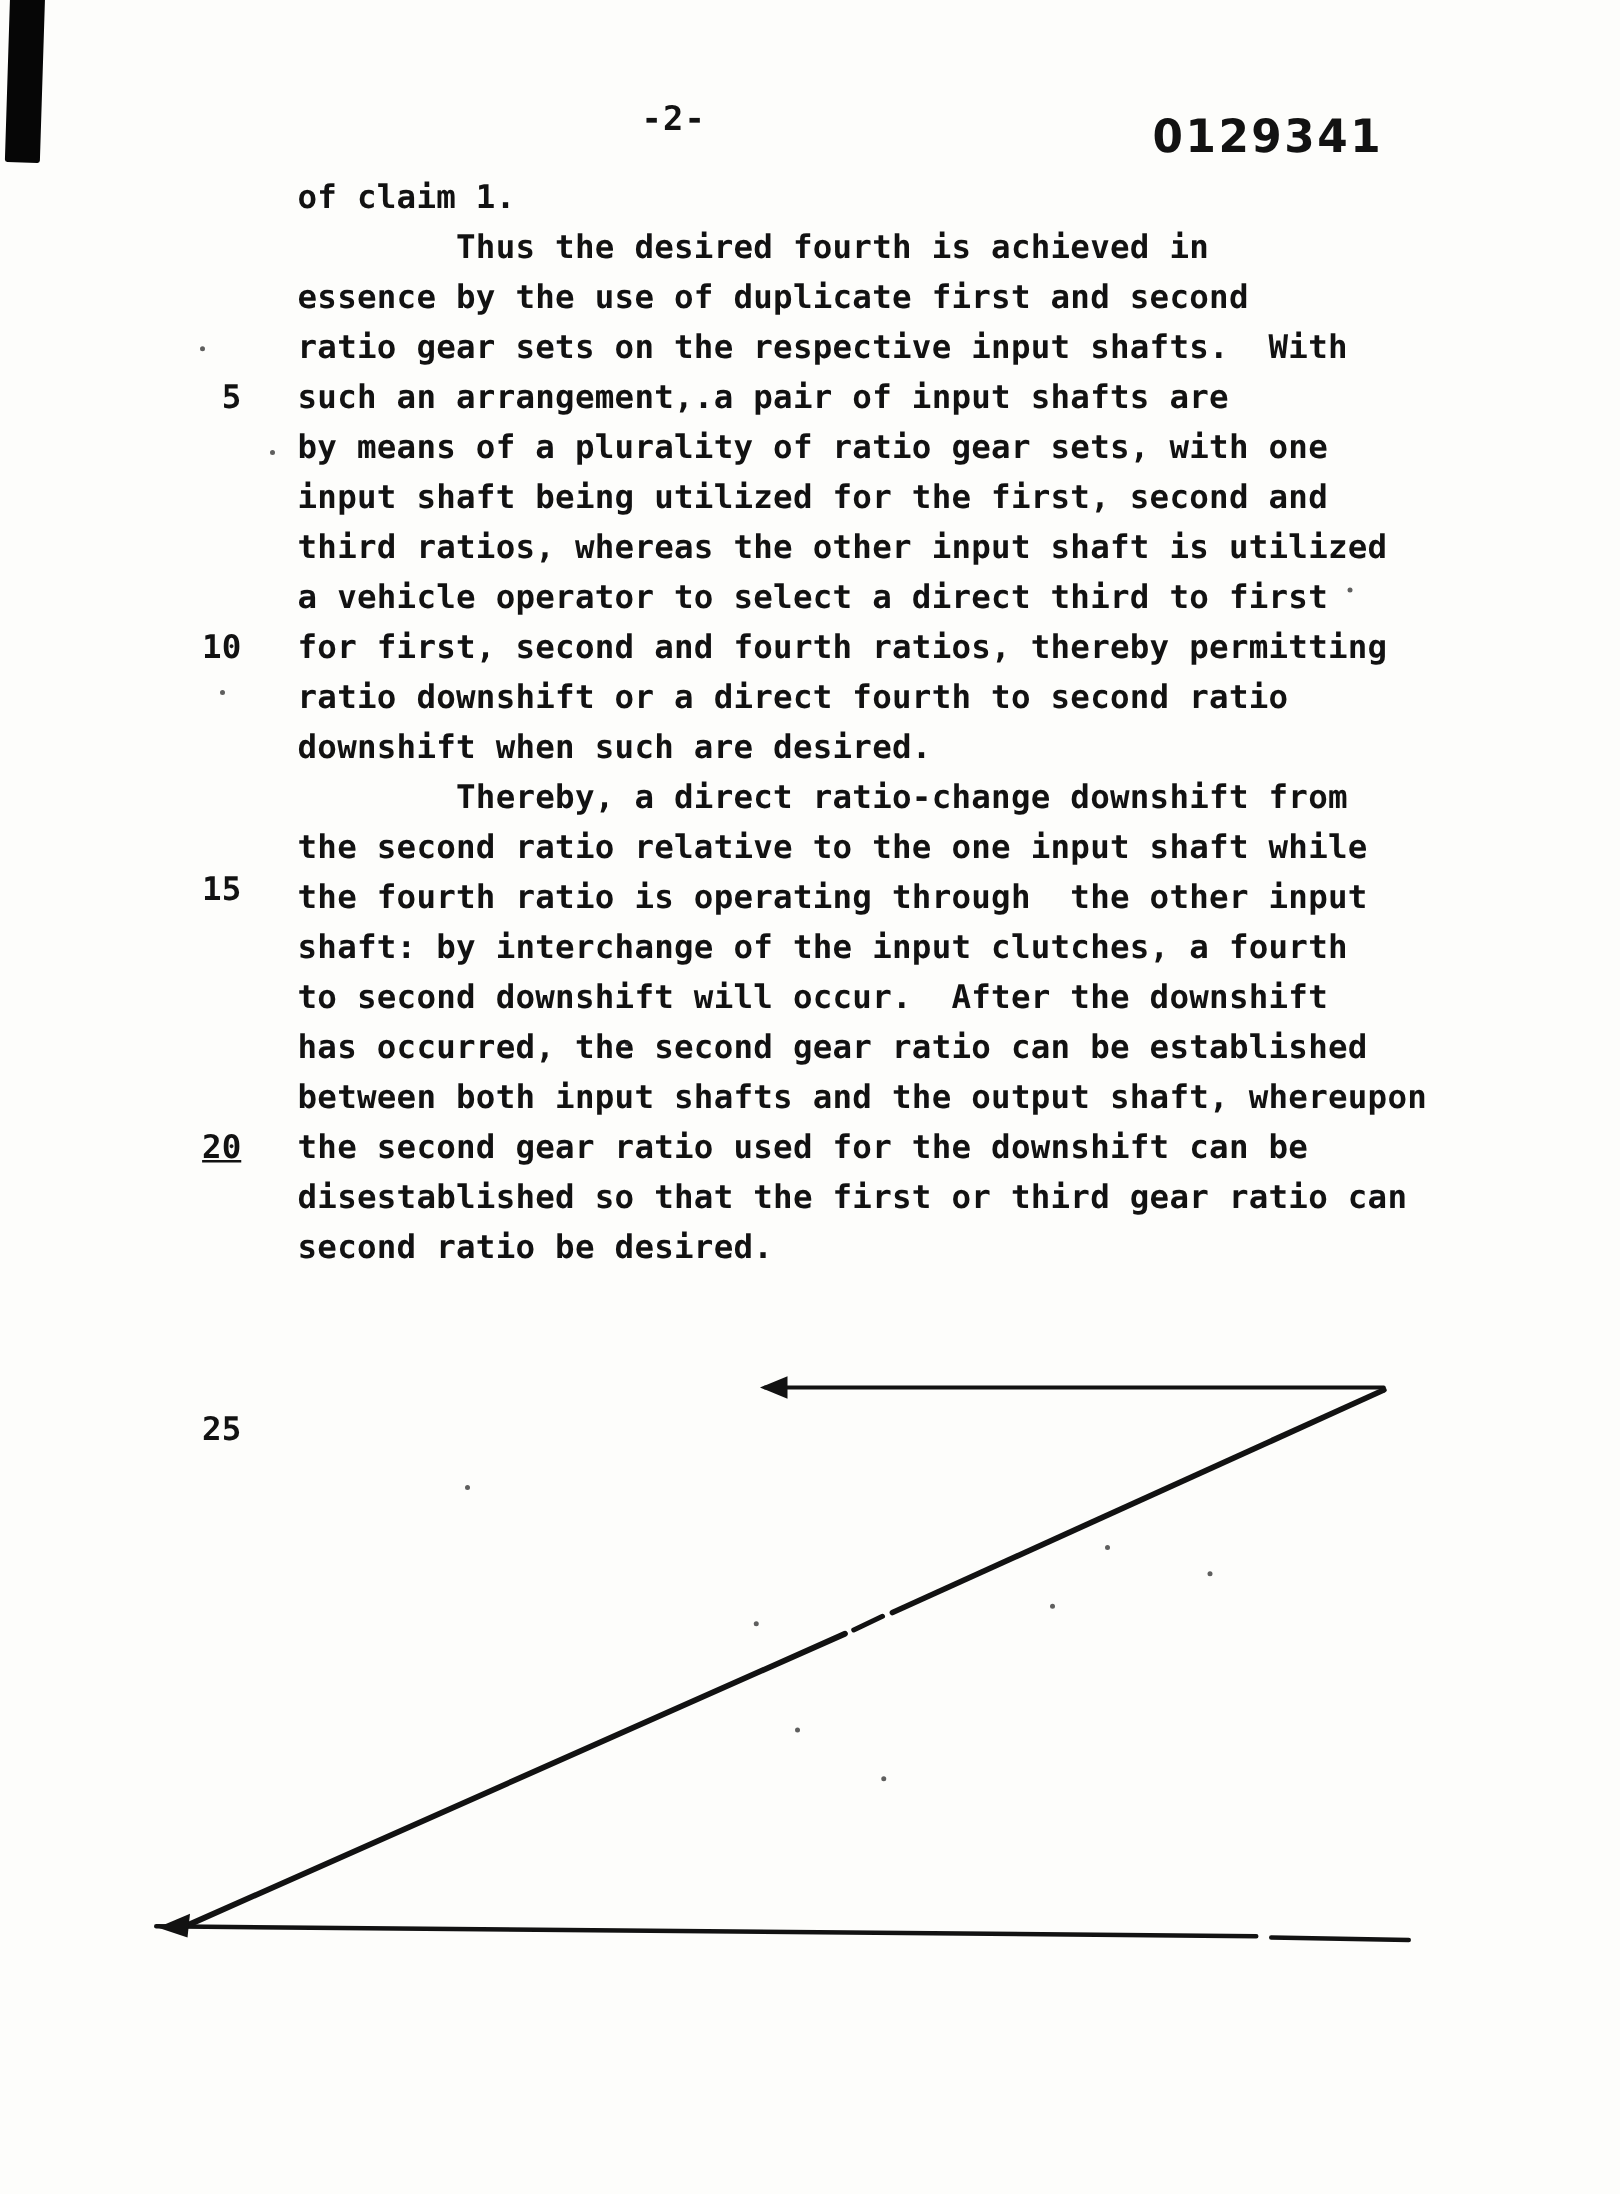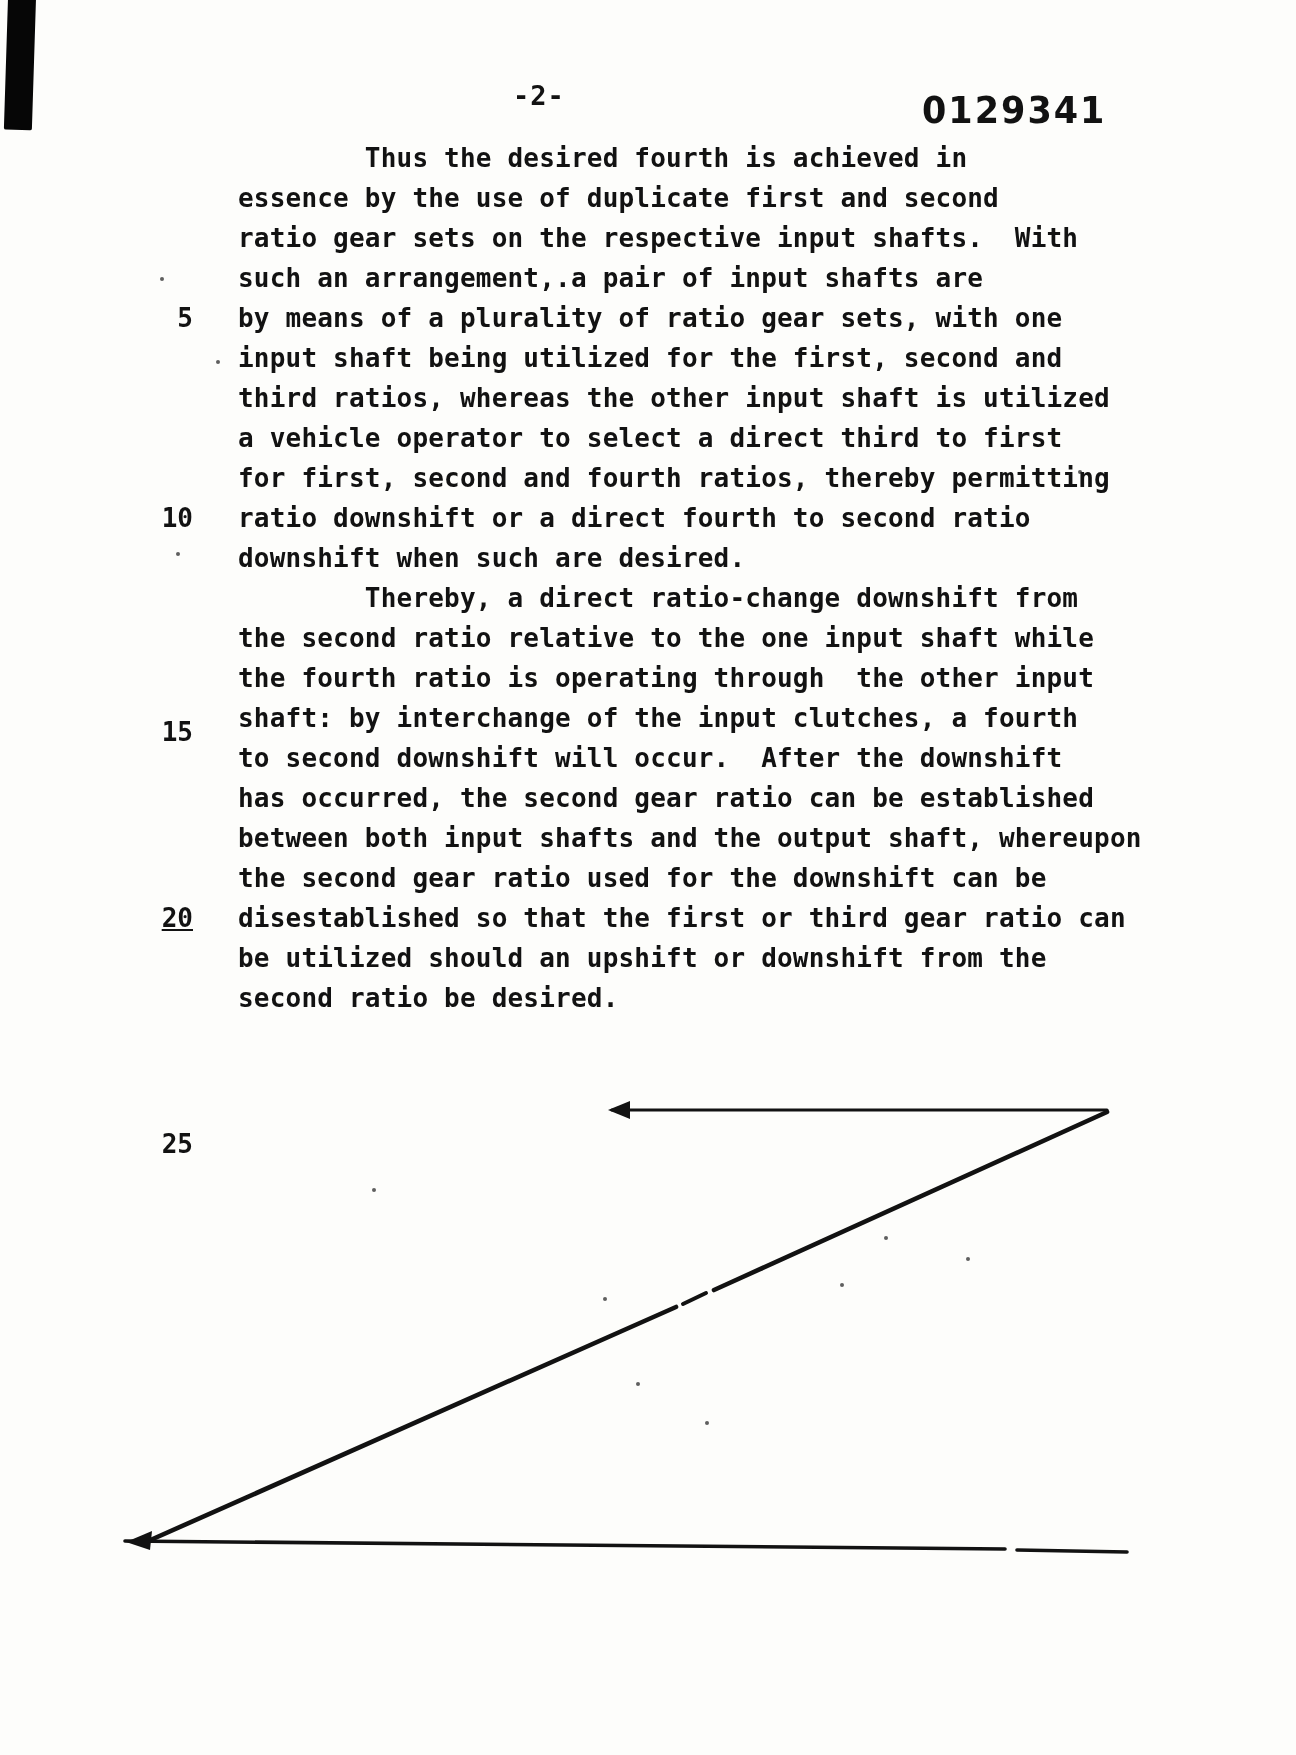--- a/index.html
+++ b/index.html
@@ -53,48 +53,48 @@
 
 <div class="page">
 
   <div class="corner-mark"></div>
 
   <div class="page-number">-2-</div>
 
   <div class="patent-number">0129341</div>
 
   <div class="body-text">
+      <div class="bline">of claim 1.</div>
       <div class="bline">        Thus the desired fourth is achieved in</div>
       <div class="bline">essence by the use of duplicate first and second</div>
       <div class="bline">ratio gear sets on the respective input shafts.  With</div>
       <div class="bline">such an arrangement,.a pair of input shafts are</div>
       <div class="bline">by means of a plurality of ratio gear sets, with one</div>
       <div class="bline">input shaft being utilized for the first, second and</div>
       <div class="bline">third ratios, whereas the other input shaft is utilized</div>
       <div class="bline">a vehicle operator to select a direct third to first</div>
       <div class="bline">for first, second and fourth ratios, thereby permitting</div>
       <div class="bline">ratio downshift or a direct fourth to second ratio</div>
       <div class="bline">downshift when such are desired.</div>
       <div class="bline">        Thereby, a direct ratio-change downshift from</div>
       <div class="bline">the second ratio relative to the one input shaft while</div>
       <div class="bline">the fourth ratio is operating through  the other input</div>
       <div class="bline">shaft: by interchange of the input clutches, a fourth</div>
       <div class="bline">to second downshift will occur.  After the downshift</div>
       <div class="bline">has occurred, the second gear ratio can be established</div>
       <div class="bline">between both input shafts and the output shaft, whereupon</div>
       <div class="bline">the second gear ratio used for the downshift can be</div>
       <div class="bline">disestablished so that the first or third gear ratio can</div>
-      <div class="bline">be utilized should an upshift or downshift from the</div>
       <div class="bline">second ratio be desired.</div>
     </div>
 
   <div id="line-numbers">
       <div class="line-no" style="top: 298px;">5</div>
       <div class="line-no" style="top: 498px;">10</div>
-      <div class="line-no" style="top: 712px;">15</div>
+      <div class="line-no" style="top: 692px;">15</div>
       <div class="line-no" style="top: 898px; text-decoration: underline;">20</div>
       <div class="line-no" style="top: 1124px;">25</div>
     </div>
 
   <svg class="annot" width="1296" height="1755">
       <line x1="612" y1="1110" x2="1107" y2="1110" stroke="#121212" stroke-width="3.2" stroke-linecap="round"></line>
       <line x1="1107" y1="1112" x2="714" y2="1290" stroke="#121212" stroke-width="4.6" stroke-linecap="round"></line>
       <line x1="706" y1="1293" x2="683" y2="1304" stroke="#121212" stroke-width="4" stroke-linecap="round"></line>
       <line x1="676" y1="1307" x2="146" y2="1542" stroke="#121212" stroke-width="4.6" stroke-linecap="round"></line>
       <line x1="125" y1="1541" x2="1005" y2="1549" stroke="#121212" stroke-width="3.6" stroke-linecap="round"></line>

